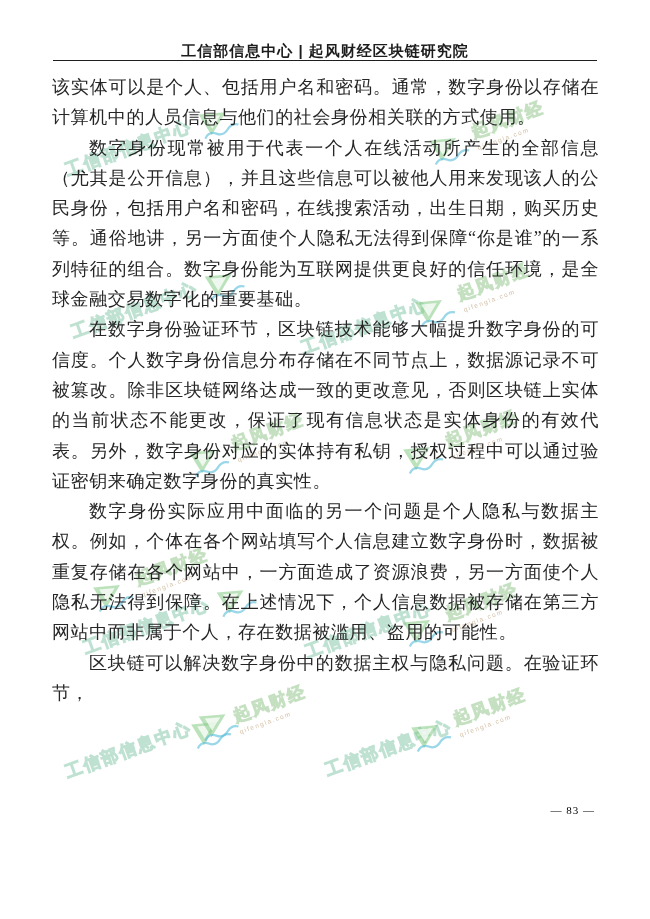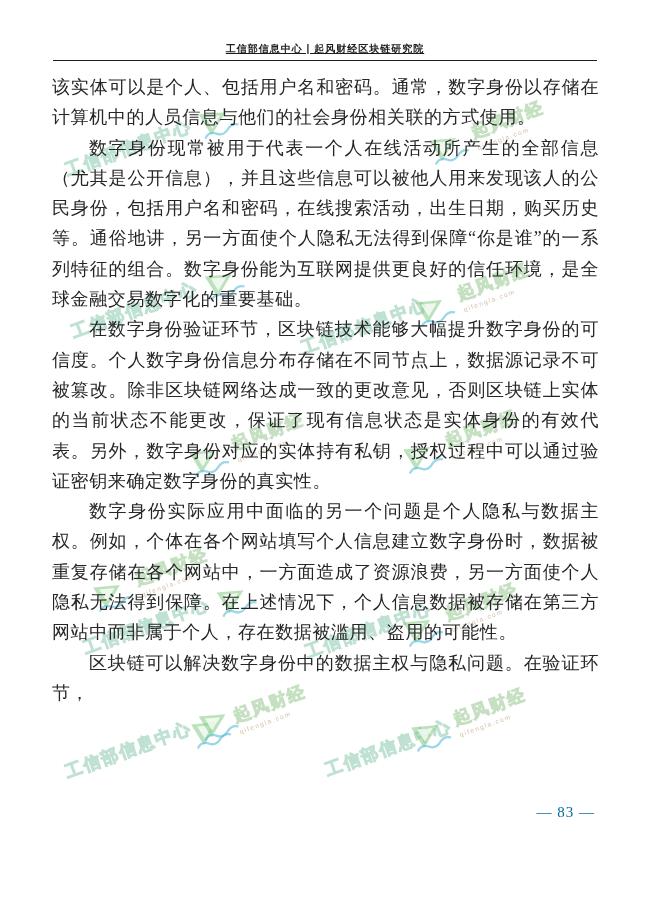--- a/index.html
+++ b/index.html
@@ -11,25 +11,24 @@
     overflow:hidden;
     font-family:"Liberation Serif","DejaVu Serif",serif;
   }
 
   
   .header {
     position:absolute; top:42px; left:53px; width:544px;
     text-align:center;
     font-family:"Liberation Sans","DejaVu Sans",sans-serif;
     font-weight:bold;
-    font-size:10px;
+    font-size:15px;
     letter-spacing:1px;
     color:#1c1c1c;
     z-index:3;
-    text-decoration:underline;
   }
   .header-rule {
     position:absolute; top:60px; left:53px; width:544px;
     border-top:1.6px solid #1f1f1f;
     z-index:3;
   }
 
   
   .content {
     position:absolute; top:72px; left:52px; width:547px;
@@ -39,23 +38,23 @@
     color:#262626;
     text-align:justify;
     z-index:2;
   }
   .content p { margin:0; text-indent:2.05em; }
   .content p.no-indent { text-indent:0; }
 
   
   .footer {
     position:absolute; top:804px; right:55px;
-    font-size:15px;
+    font-size:11px;
     letter-spacing:1px;
-    color:#0369a1;
+    color:#000000;
     z-index:2;
   }
 
   
   .wm {
     position:absolute;
     display:flex;
     align-items:flex-start;
     gap:7px;
     transform:rotate(-20deg);

